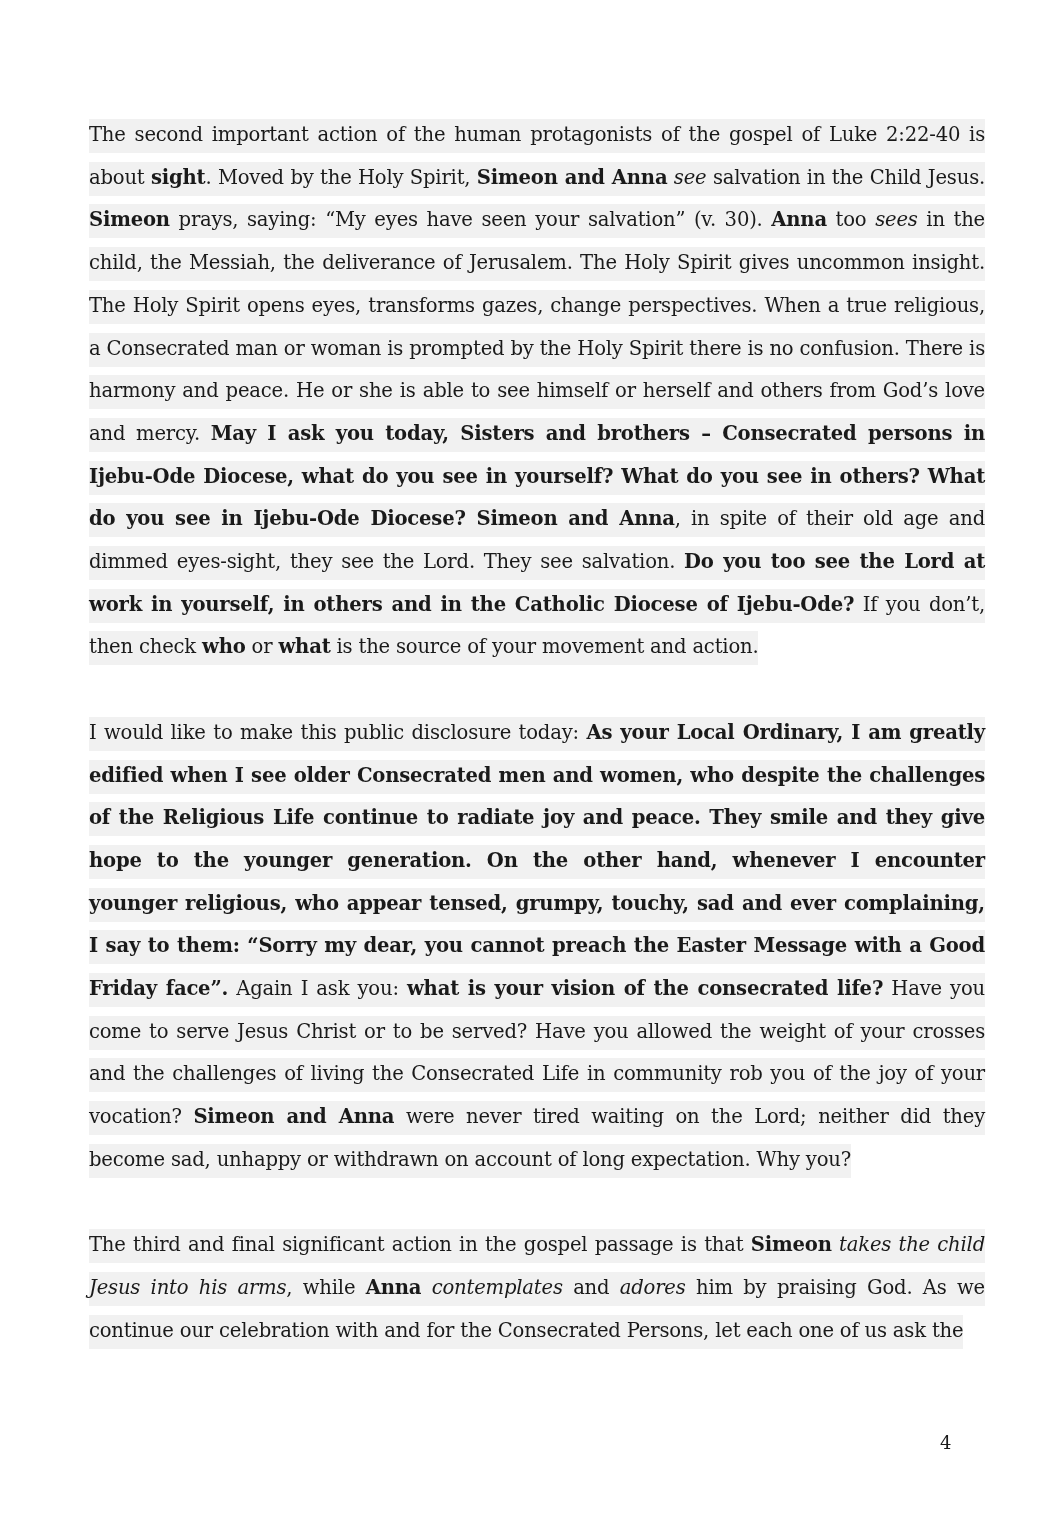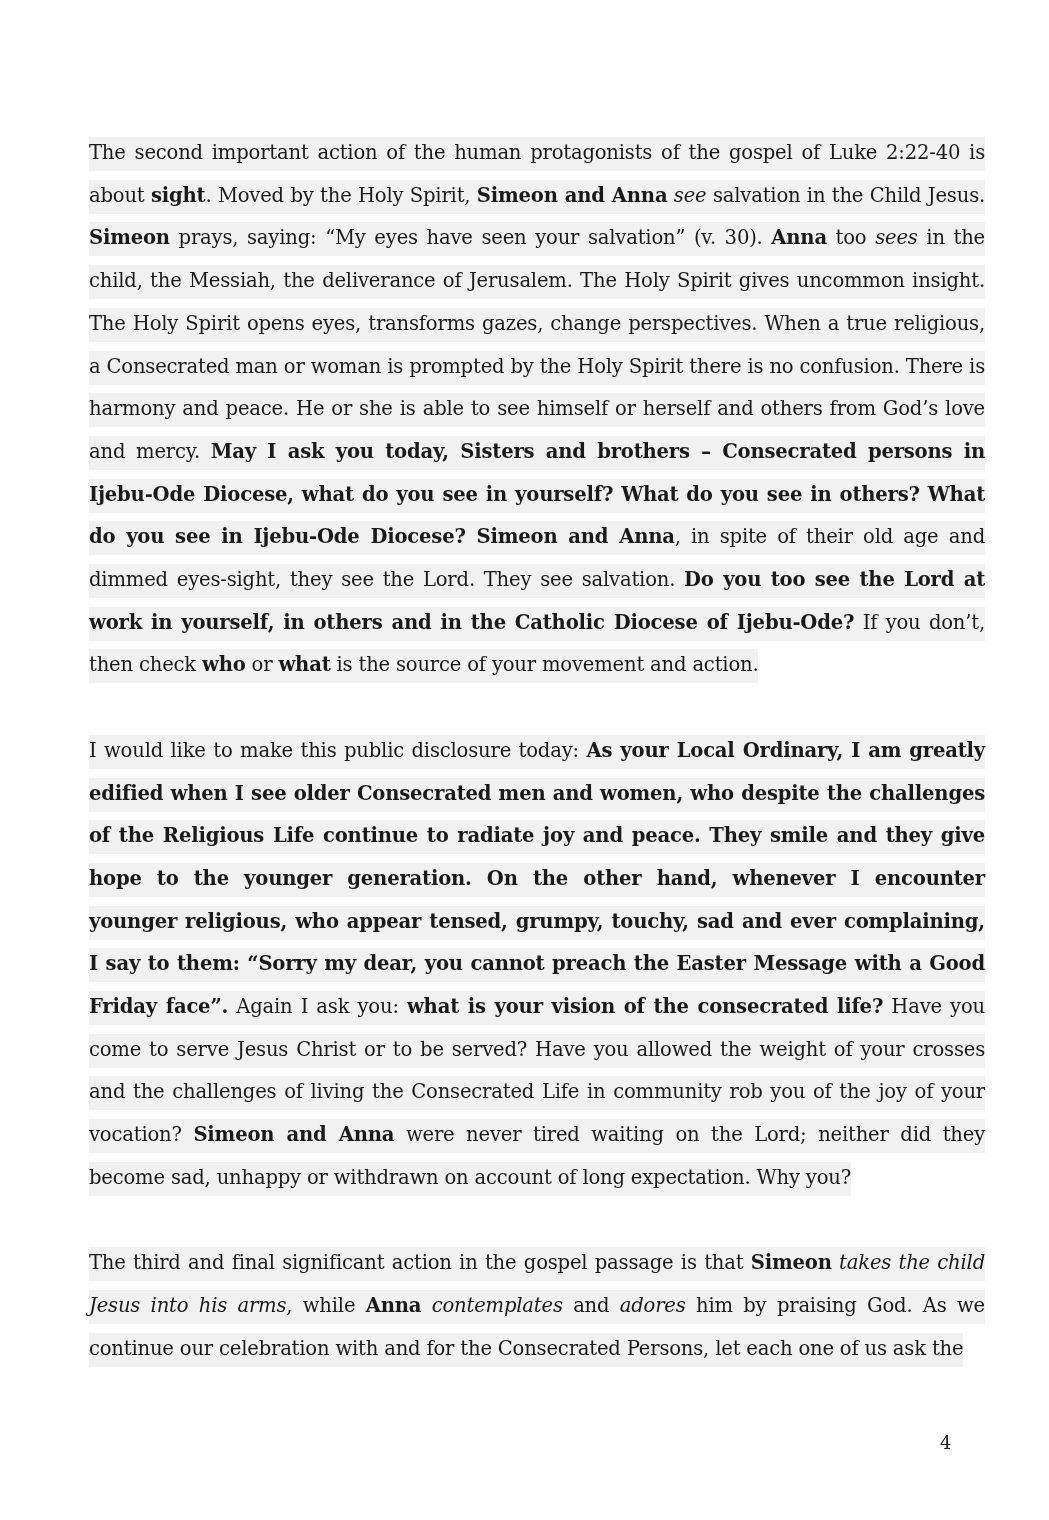--- a/index.html
+++ b/index.html
@@ -11,21 +11,21 @@
     width: 1049px;
     height: 1520px;
     position: relative;
     overflow: hidden;
     font-family: "DejaVu Serif", "Liberation Serif", serif;
     color: #1a1a1a;
   }
   .page {
     position: absolute;
     left: 89px;
-    top: 132px;
+    top: 114px;
     width: 896px;
   }
   .para {
     margin: 0;
     font-size: 19.6px;
     line-height: 42.7px;
     text-align: justify;
     text-align-last: left;
     letter-spacing: -0.2px;
   }

